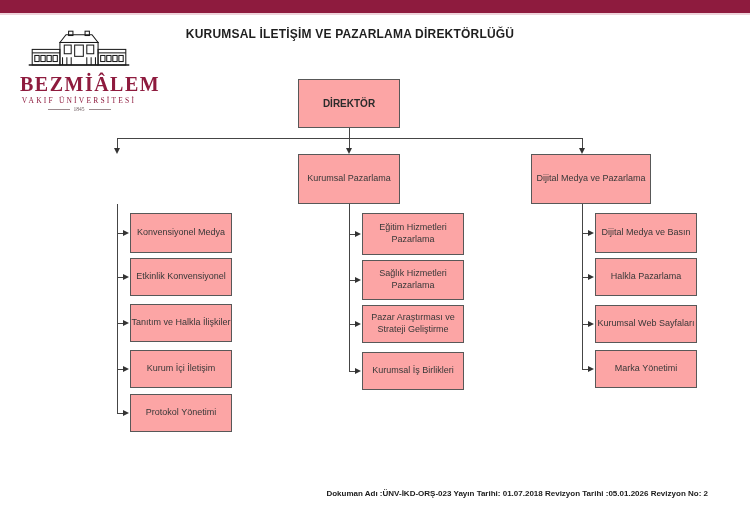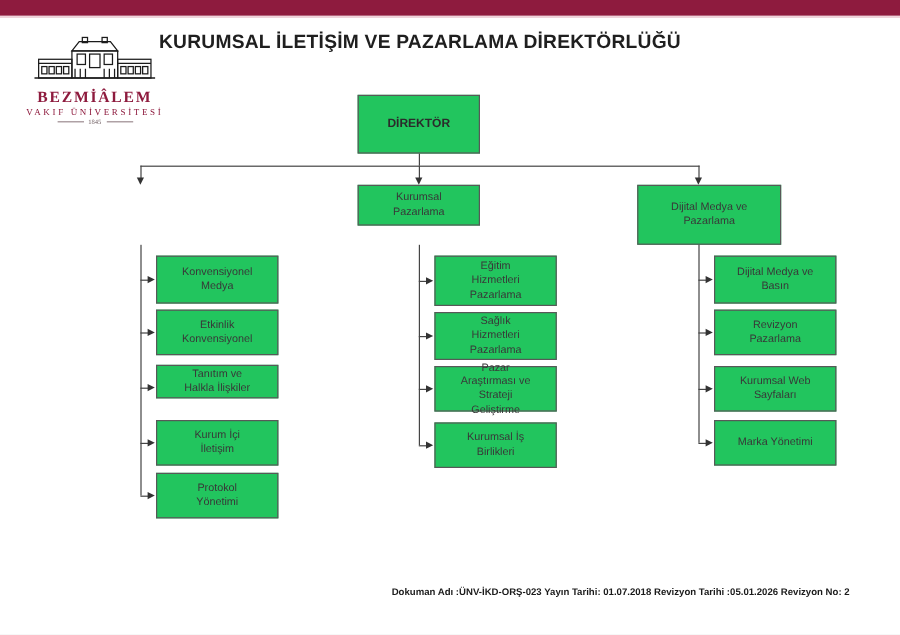--- a/index.html
+++ b/index.html
@@ -2,35 +2,35 @@
 <html><head>
 <meta charset="utf-8">
 <style>
   html,body{margin:0;padding:0;background:#e9e9e9;}
   .page{
     position:relative;width:750px;height:529px;background:#ffffff;
     font-family:"Liberation Sans",sans-serif;overflow:hidden;margin:0 auto;
   }
   .topbar{position:absolute;left:0;top:0;width:750px;height:13px;background:#8E1B3E;border-bottom:2px solid #eed3da;}
   .doc-title{position:absolute;top:27px;left:0;width:700px;text-align:center;
-    font-size:16px;font-weight:700;letter-spacing:.2px;color:#1f1f1f;}
+    font-size:12px;font-weight:700;letter-spacing:.2px;color:#1f1f1f;}
   
   .logo{position:absolute;left:20px;top:30px;width:118px;text-align:center;}
   .logo svg{display:block;margin:0 auto;}
-  .logo-name{font-family:"Liberation Serif",serif;font-weight:700;font-size:13px;
+  .logo-name{font-family:"Liberation Serif",serif;font-weight:700;font-size:20px;
     letter-spacing:1.5px;color:#8E1B3E;line-height:1.05;}
   .logo-sub{font-family:"Liberation Serif",serif;font-size:7.5px;letter-spacing:2.2px;
     color:#8E1B3E;margin-top:1px;white-space:nowrap;}
   .logo-year{font-family:"Liberation Serif",serif;font-size:5.5px;color:#6c5a5e;margin-top:1px;
     display:flex;align-items:center;justify-content:center;gap:4px;}
   .logo-year::before,.logo-year::after{content:"";display:block;width:22px;height:1px;background:#9c8b8f;}
   
-  .obox{position:absolute;background:#22c55e;border:1px solid #585858;
+  .obox{position:absolute;background:#fca5a5;border:1px solid #585858;
     display:flex;align-items:center;justify-content:center;text-align:center;
-    font-size:9px;line-height:1.3;color:#383838;padding:1px 17px;box-sizing:border-box;}
+    font-size:9px;line-height:1.3;color:#383838;padding:1px 0;box-sizing:border-box;}
   .obox.root{font-weight:700;font-size:10px;color:#2b2b2b;}
   .vline,.hline{position:absolute;background:#454545;}
   .vline{width:1px;}
   .hline{height:1px;}
   .arrow-down{position:absolute;width:0;height:0;
     border-left:3.5px solid transparent;border-right:3.5px solid transparent;border-top:6px solid #333;}
   .arrow-right{position:absolute;width:0;height:0;
     border-top:3.5px solid transparent;border-bottom:3.5px solid transparent;border-left:6px solid #333;}
   .footer-note{position:absolute;top:489px;left:0;right:42px;text-align:right;
     font-size:8px;font-weight:700;color:#1a1a1a;letter-spacing:0;}
@@ -79,38 +79,38 @@
 
   <div class="vline" style="left:349px;top:128px;height:10px;"></div>
   <div class="hline" style="left:117px;top:138px;width:466px;"></div>
   <div class="vline" style="left:117px;top:138px;height:11px;"></div>
   <div class="vline" style="left:349px;top:138px;height:11px;"></div>
   <div class="vline" style="left:582px;top:138px;height:11px;"></div>
   <div class="arrow-down" style="left:113.5px;top:148px;"></div>
   <div class="arrow-down" style="left:345.5px;top:148px;"></div>
   <div class="arrow-down" style="left:578.5px;top:148px;"></div>
 
-  <div class="obox" style="left:298px;top:154px;width:102px;height:34px;">Kurumsal Pazarlama</div>
+  <div class="obox" style="left:298px;top:154px;width:102px;height:50px;">Kurumsal Pazarlama</div>
   <div class="obox" style="left:531px;top:154px;width:120px;height:50px;">Dijital Medya ve Pazarlama</div>
 
   <div class="vline" style="left:117px;top:204px;height:209px;"></div>
   <div class="vline" style="left:349px;top:204px;height:167px;"></div>
   <div class="vline" style="left:582px;top:204px;height:165px;"></div>
 
   <div class="hline" style="left:117px;top:233px;width:7px;"></div>
   <div class="arrow-right" style="left:123px;top:229.5px;"></div>
   <div class="obox" style="left:130px;top:213px;width:102px;height:40px;">Konvensiyonel Medya</div>
 
   <div class="hline" style="left:117px;top:277px;width:7px;"></div>
   <div class="arrow-right" style="left:123px;top:273.5px;"></div>
   <div class="obox" style="left:130px;top:258px;width:102px;height:38px;">Etkinlik Konvensiyonel</div>
 
   <div class="hline" style="left:117px;top:323px;width:7px;"></div>
   <div class="arrow-right" style="left:123px;top:319.5px;"></div>
-  <div class="obox" style="left:130px;top:304px;width:102px;height:28px;">Tanıtım ve Halkla İlişkiler</div>
+  <div class="obox" style="left:130px;top:304px;width:102px;height:38px;">Tanıtım ve Halkla İlişkiler</div>
 
   <div class="hline" style="left:117px;top:369px;width:7px;"></div>
   <div class="arrow-right" style="left:123px;top:365.5px;"></div>
   <div class="obox" style="left:130px;top:350px;width:102px;height:38px;">Kurum İçi İletişim</div>
 
   <div class="hline" style="left:117px;top:413px;width:7px;"></div>
   <div class="arrow-right" style="left:123px;top:409.5px;"></div>
   <div class="obox" style="left:130px;top:394px;width:102px;height:38px;">Protokol Yönetimi</div>
 
   <div class="hline" style="left:349px;top:234px;width:7px;"></div>
@@ -128,21 +128,21 @@
   <div class="hline" style="left:349px;top:371px;width:7px;"></div>
   <div class="arrow-right" style="left:355px;top:367.5px;"></div>
   <div class="obox" style="left:362px;top:352px;width:102px;height:38px;">Kurumsal İş Birlikleri</div>
 
   <div class="hline" style="left:582px;top:233px;width:7px;"></div>
   <div class="arrow-right" style="left:588px;top:229.5px;"></div>
   <div class="obox" style="left:595px;top:213px;width:102px;height:40px;">Dijital Medya ve Basın</div>
 
   <div class="hline" style="left:582px;top:277px;width:7px;"></div>
   <div class="arrow-right" style="left:588px;top:273.5px;"></div>
-  <div class="obox" style="left:595px;top:258px;width:102px;height:38px;">Revizyon Pazarlama</div>
+  <div class="obox" style="left:595px;top:258px;width:102px;height:38px;">Halkla Pazarlama</div>
 
   <div class="hline" style="left:582px;top:324px;width:7px;"></div>
   <div class="arrow-right" style="left:588px;top:320.5px;"></div>
   <div class="obox" style="left:595px;top:305px;width:102px;height:38px;">Kurumsal Web Sayfaları</div>
 
   <div class="hline" style="left:582px;top:369px;width:7px;"></div>
   <div class="arrow-right" style="left:588px;top:365.5px;"></div>
   <div class="obox" style="left:595px;top:350px;width:102px;height:38px;">Marka Yönetimi</div>
 
   <div class="footer-note">Dokuman Adı :ÜNV-İKD-ORŞ-023 Yayın Tarihi: 01.07.2018 Revizyon Tarihi :05.01.2026 Revizyon No: 2</div>

